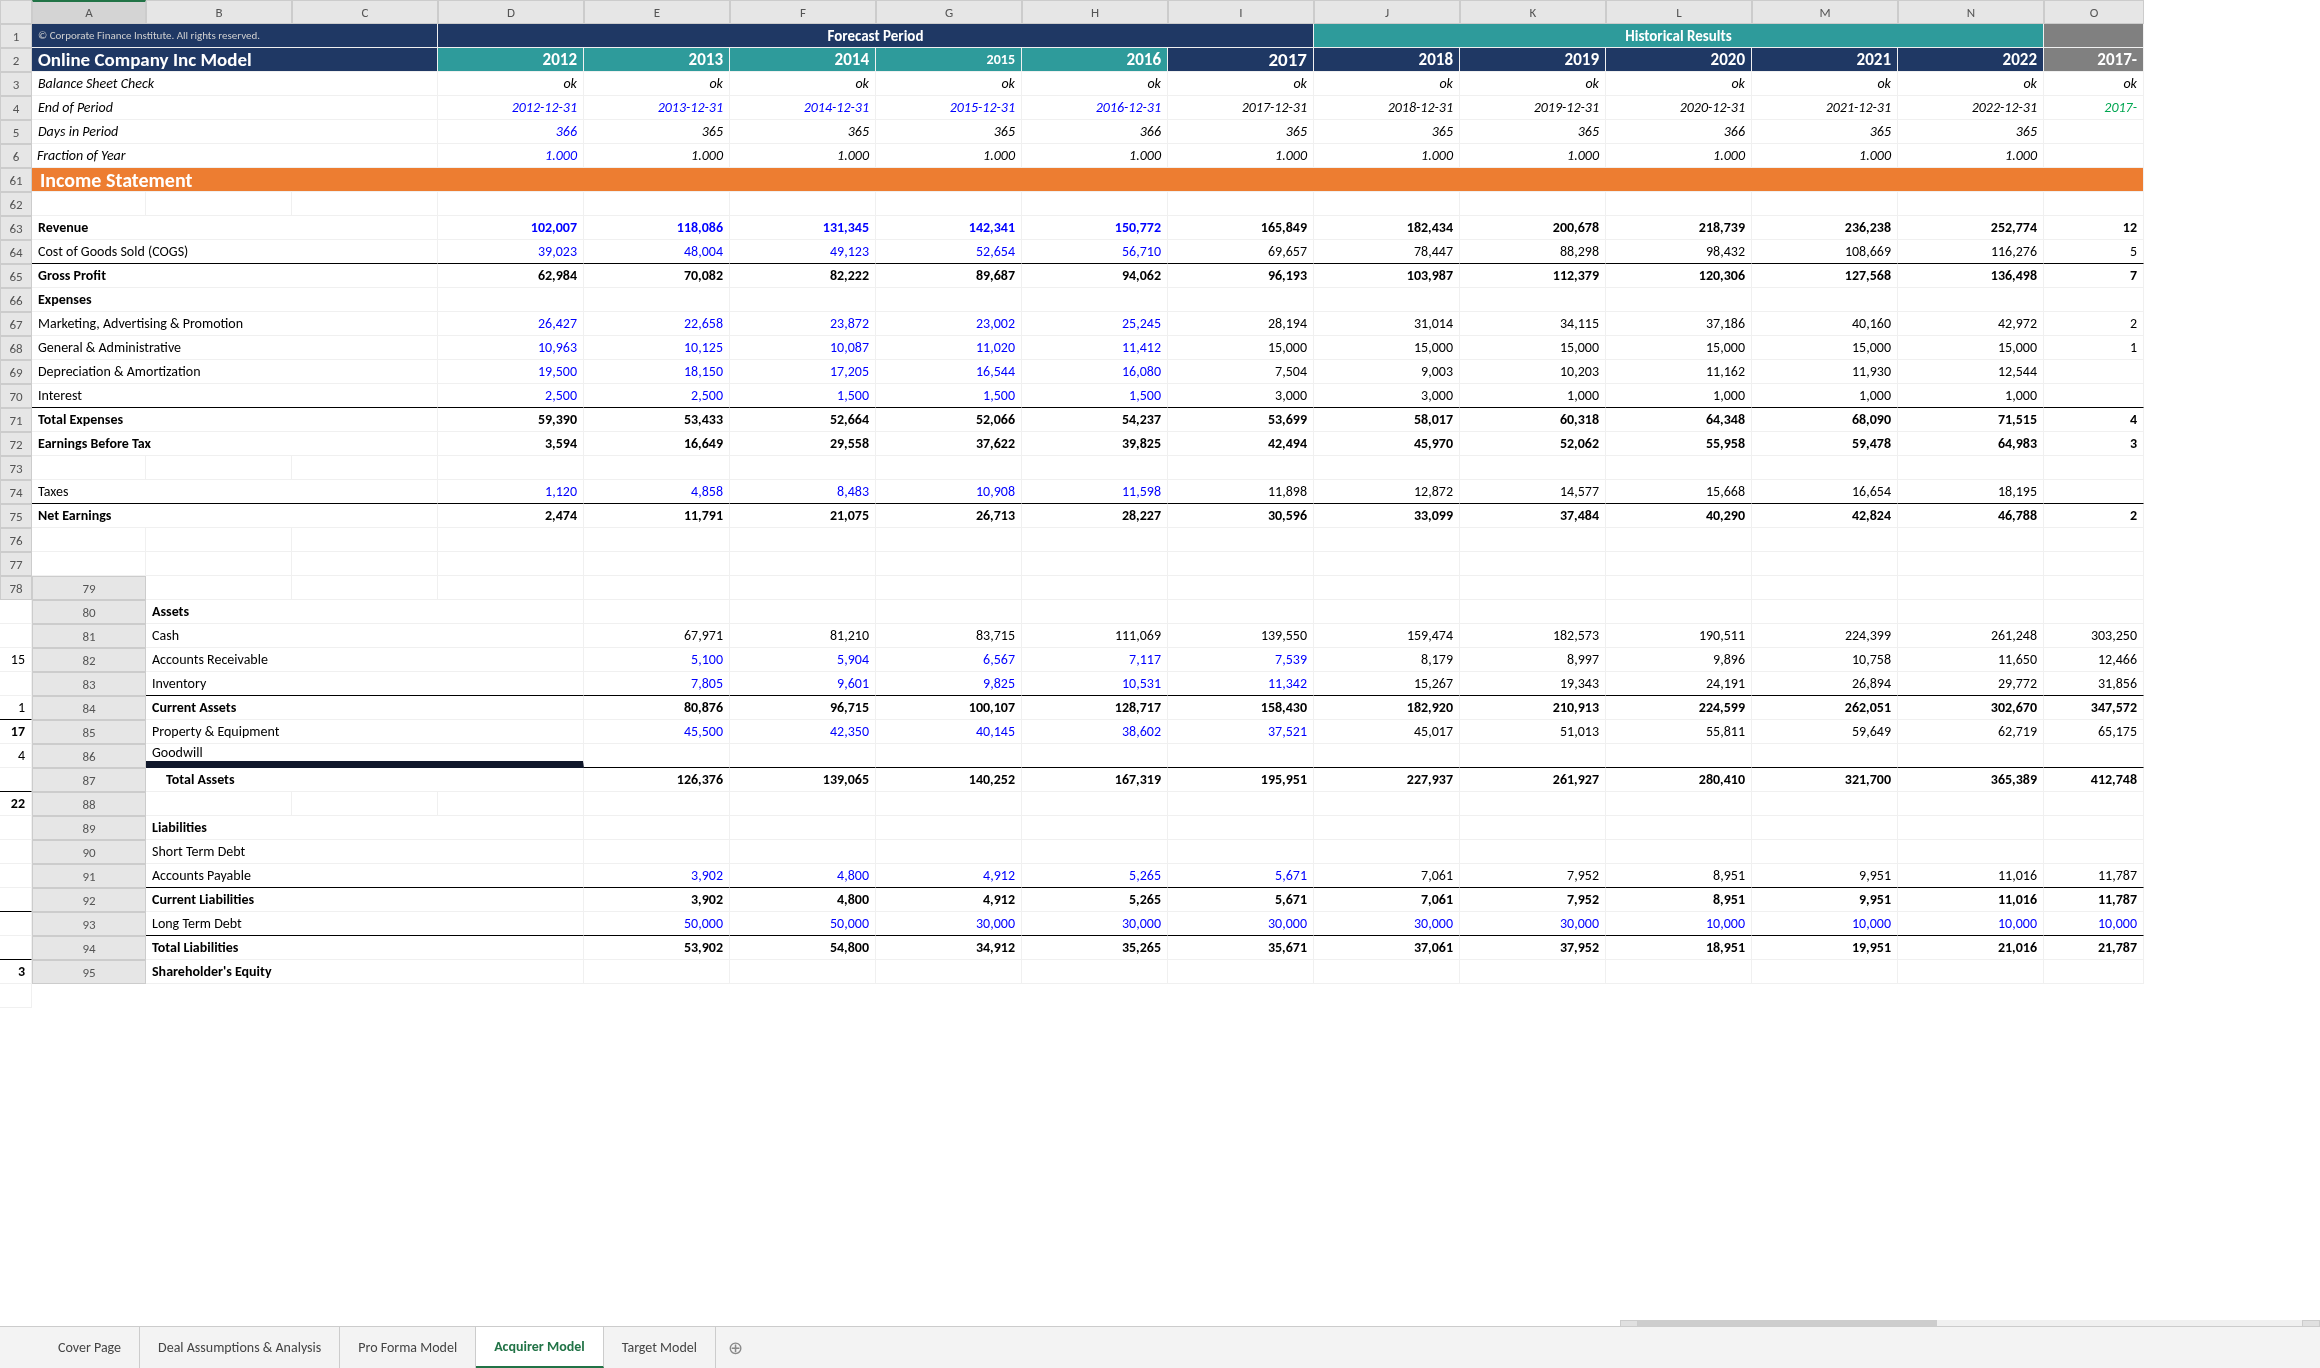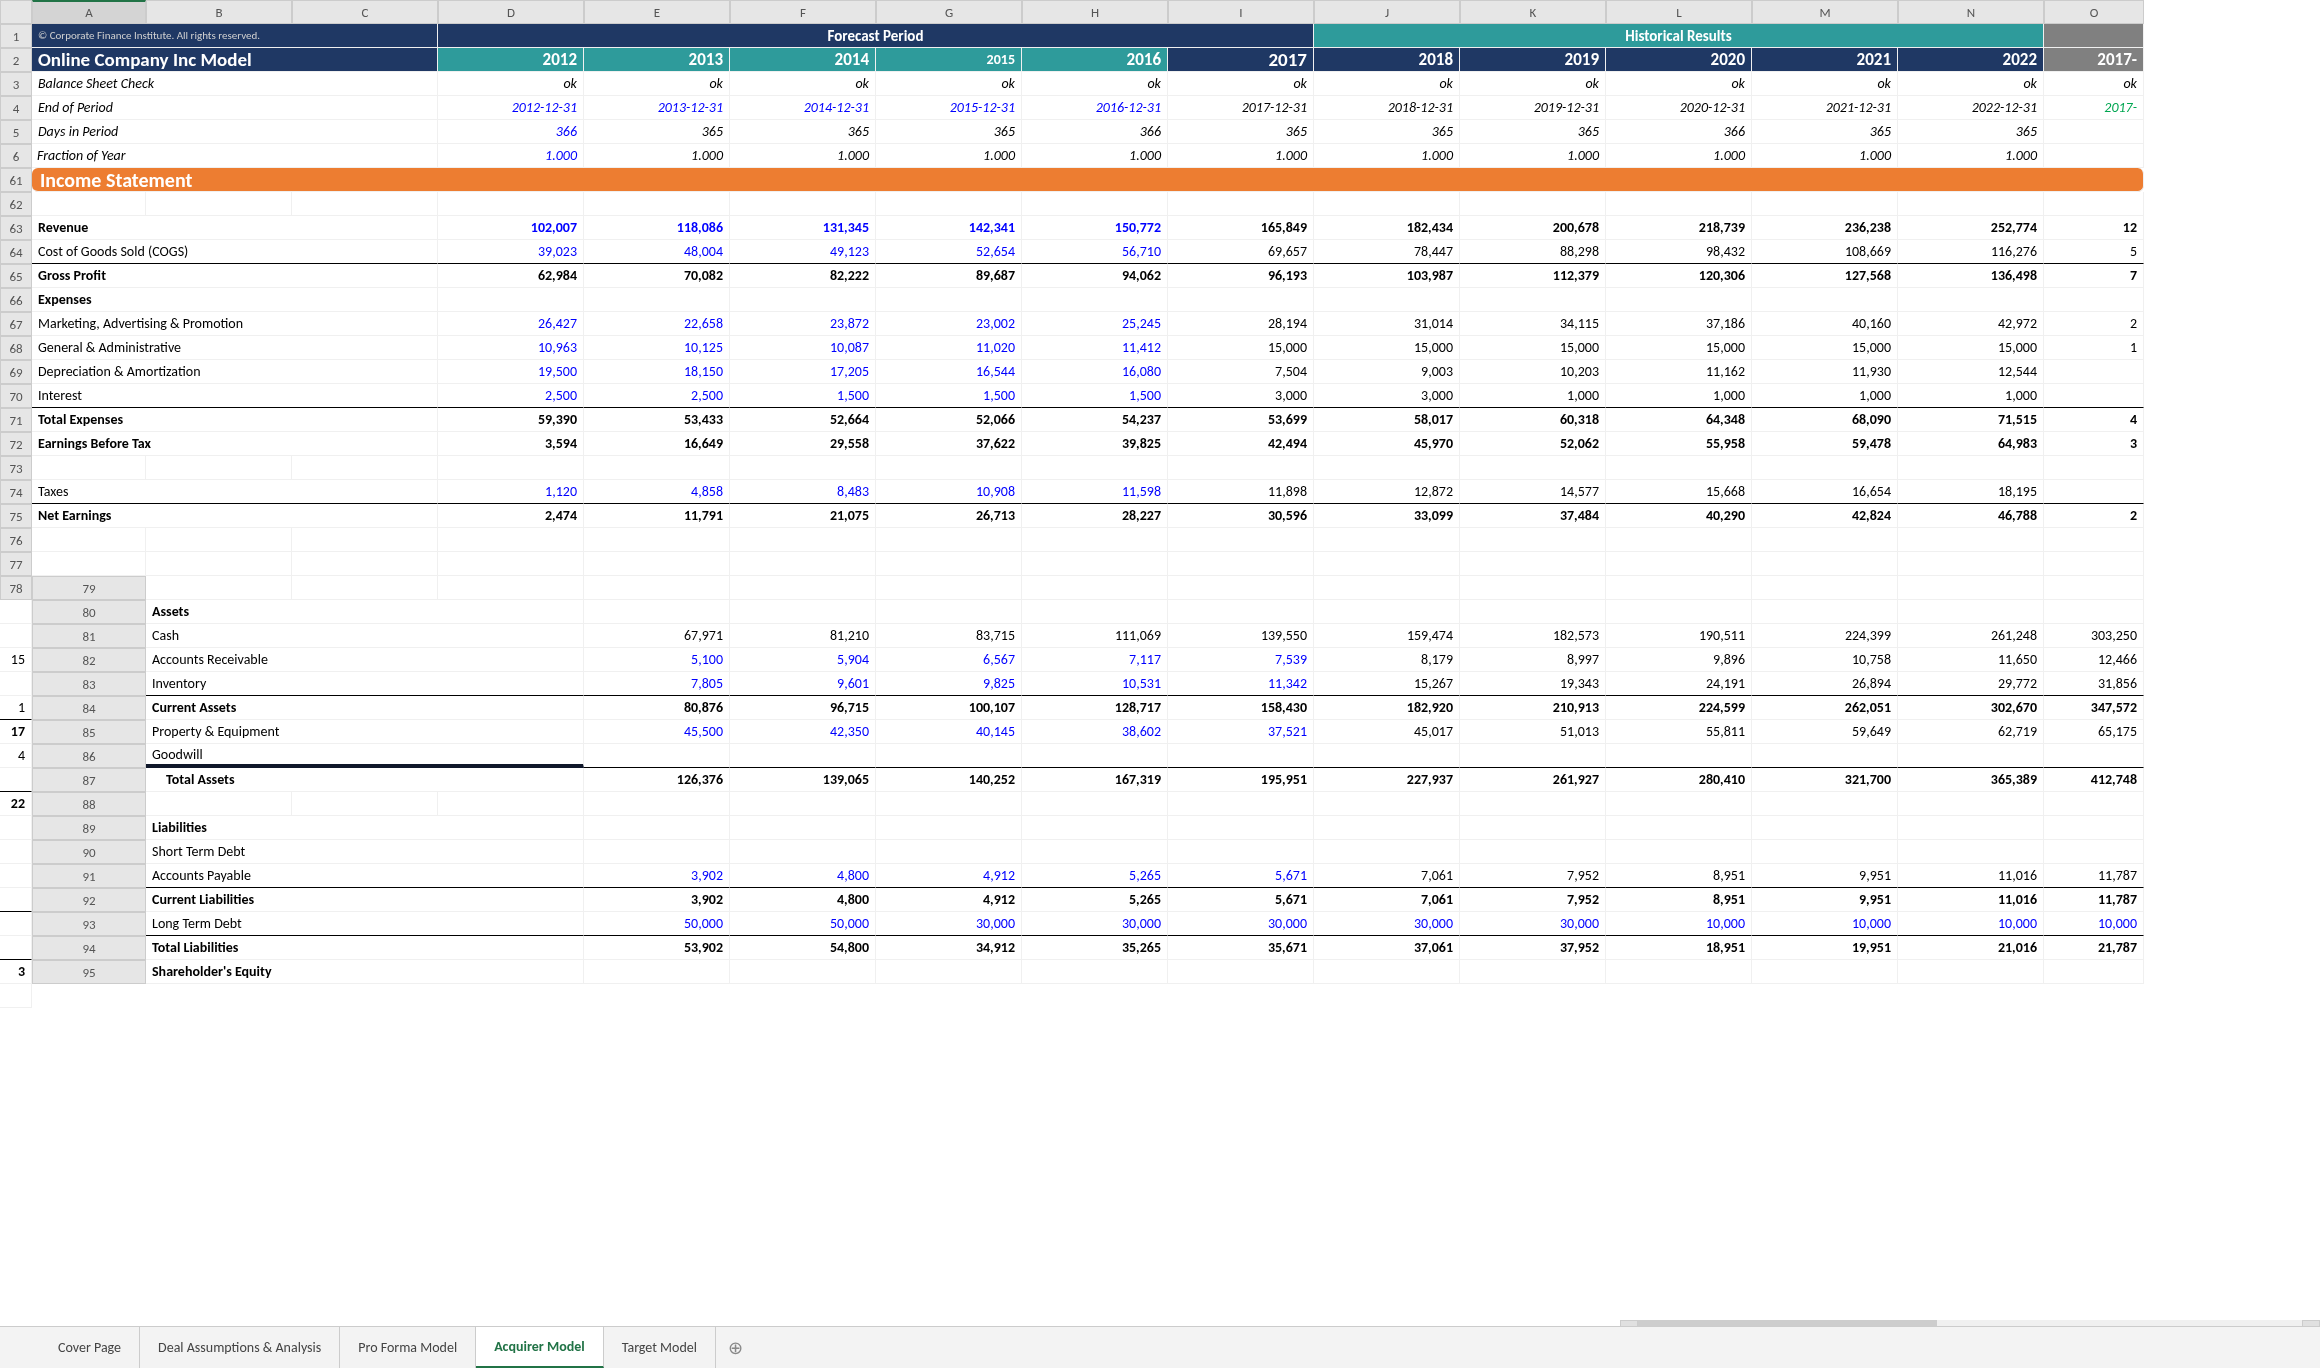--- a/index.html
+++ b/index.html
@@ -54,21 +54,21 @@
   .center { justify-content: center; text-align: center; }
   .bold { font-weight: bold; }
   .italic { font-style: italic; text-align: right; }
   .blue { color: #0000ff; }
   .green { color: #00a651; }
   .white { color: #fff; }
   .navy { background: #1f3864; }
   .teal { background: #2e9b9b; }
   .gray { background: #808080; }
   .orange { background: #ed7d31; color: #fff; font-weight: bold; font-size: 20px; padding-left: 8px; }
-  .section-hdr { grid-column: 2 / 17; border-radius: 6px; }
+  .section-hdr { grid-column: 2 / 17; }
   .bbot { border-bottom: 1px solid #000; }
   .tabs {
     position: absolute;
     bottom: 0;
     left: 0;
     right: 0;
     height: 42px;
     background: #f3f3f3;
     border-top: 1px solid #ccc;
     display: flex;
@@ -539,21 +539,21 @@
     <div class="cell right blue">38,602</div>
     <div class="cell right blue">37,521</div>
     <div class="cell right">45,017</div>
     <div class="cell right">51,013</div>
     <div class="cell right">55,811</div>
     <div class="cell right">59,649</div>
     <div class="cell right">62,719</div>
     <div class="cell right">65,175</div>
     <div class="cell right">4</div>
     <div class="rowhdr">86</div>
-    <div class="cell" style="padding-left:6px;border-bottom:4px solid #0f172a;grid-column: span 3">Goodwill</div>
+    <div class="cell" style="padding-left:6px;border-bottom:7px solid #0f172a;grid-column: span 3">Goodwill</div>
     <div class="cell bbot"></div>
     <div class="cell bbot"></div>
     <div class="cell bbot"></div>
     <div class="cell bbot"></div>
     <div class="cell bbot"></div>
     <div class="cell bbot"></div>
     <div class="cell bbot"></div>
     <div class="cell bbot"></div>
     <div class="cell bbot"></div>
     <div class="cell bbot"></div>

